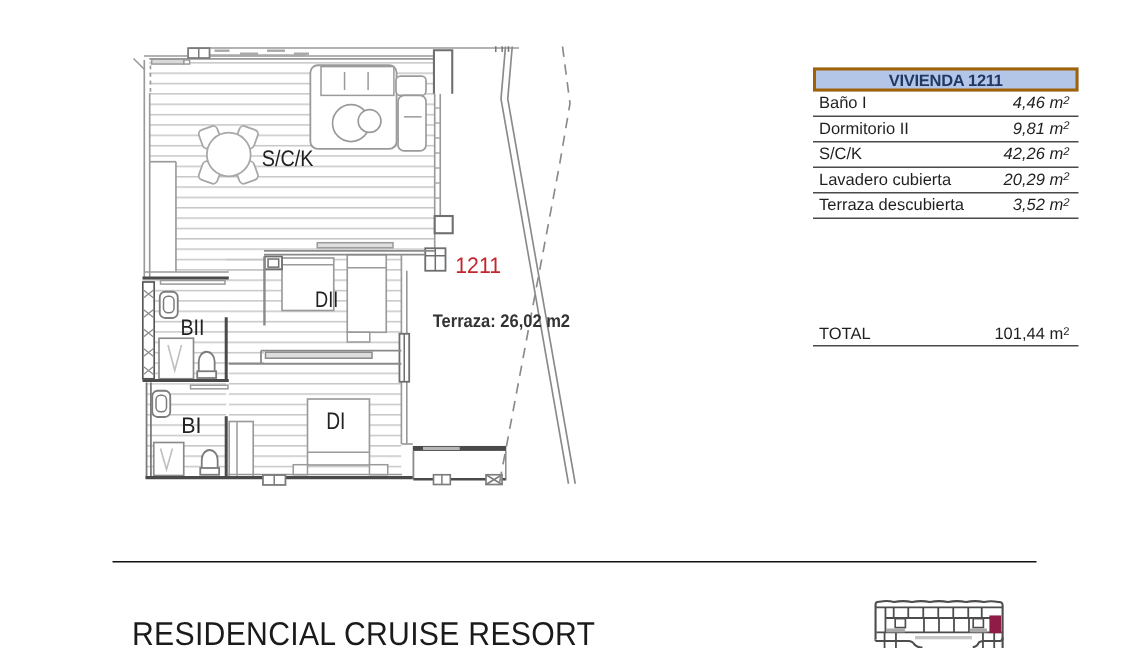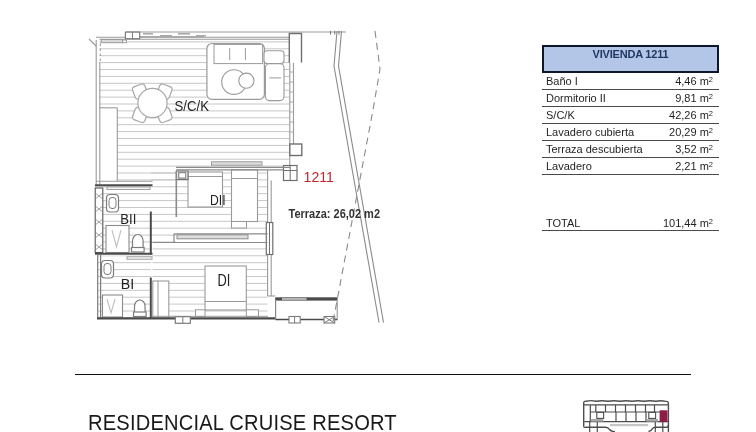--- a/index.html
+++ b/index.html
@@ -1,23 +1,23 @@
 <!DOCTYPE html>
 <html><head>
 <meta charset="utf-8">
 <style>
   html,body{margin:0;padding:0;width:756px;height:432px;background:#fff;overflow:hidden;
     font-family:"Liberation Sans", sans-serif;}
   #page{position:relative;width:756px;height:432px;}
   .tbl{position:absolute;left:542px;top:45px;width:177px;font-size:11px;color:#1f1f1f;}
-  .hdr{box-sizing:border-box;height:28px;background:#b4c6e7;border:2px solid #0f172a;
+  .hdr{box-sizing:border-box;height:16px;background:#b4c6e7;border:2px solid #a16207;
     text-align:center;font-weight:bold;font-size:11px;line-height:14.5px;letter-spacing:-0.2px;color:#1f3864;}
   .row{box-sizing:border-box;height:17px;border-bottom:1px solid #4a4a4a;position:relative;}
   .row .lb{position:absolute;left:4px;top:3px;line-height:11px;}
-  .row .vl{position:absolute;right:6px;top:3px;line-height:11px;}
+  .row .vl{position:absolute;right:6px;top:3px;line-height:11px;font-style:italic;}
   .sup{font-size:7.5px;position:relative;top:-3.5px;letter-spacing:0;}
   .totrow{box-sizing:border-box;position:absolute;left:0;top:172px;width:177px;height:13.5px;
     border-bottom:1.5px solid #4a4a4a;}
   .totrow .lb{position:absolute;left:4px;top:1px;line-height:11px;}
   .totrow .vl{position:absolute;right:6px;top:1px;line-height:11px;}
   .sep{position:absolute;left:75px;top:373.5px;width:616px;height:0;border-top:1.6px solid #111;}
   .title{position:absolute;left:87.5px;top:410px;font-size:22px;color:#1a1a1a;letter-spacing:0.2px;
     transform:scaleX(0.915);transform-origin:left top;}
 </style>
 </head>
@@ -337,24 +337,20 @@
   <div class="row">
         <span class="lb">Lavadero cubierta</span>
         <span class="vl">20,29 m<span class="sup">2</span></span>
       </div>
 
   <div class="row">
         <span class="lb">Terraza descubierta</span>
         <span class="vl">3,52 m<span class="sup">2</span></span>
       </div>
 
-  <div class="row">
-        <span class="lb">Lavadero</span>
-        <span class="vl">2,21 m<span class="sup">2</span></span>
-      </div>
 
   <div class="totrow">
         <span class="lb">TOTAL</span>
         <span class="vl">101,44 m<span class="sup">2</span></span>
       </div>
 </div>
 
 </div>
 
 </body></html>

